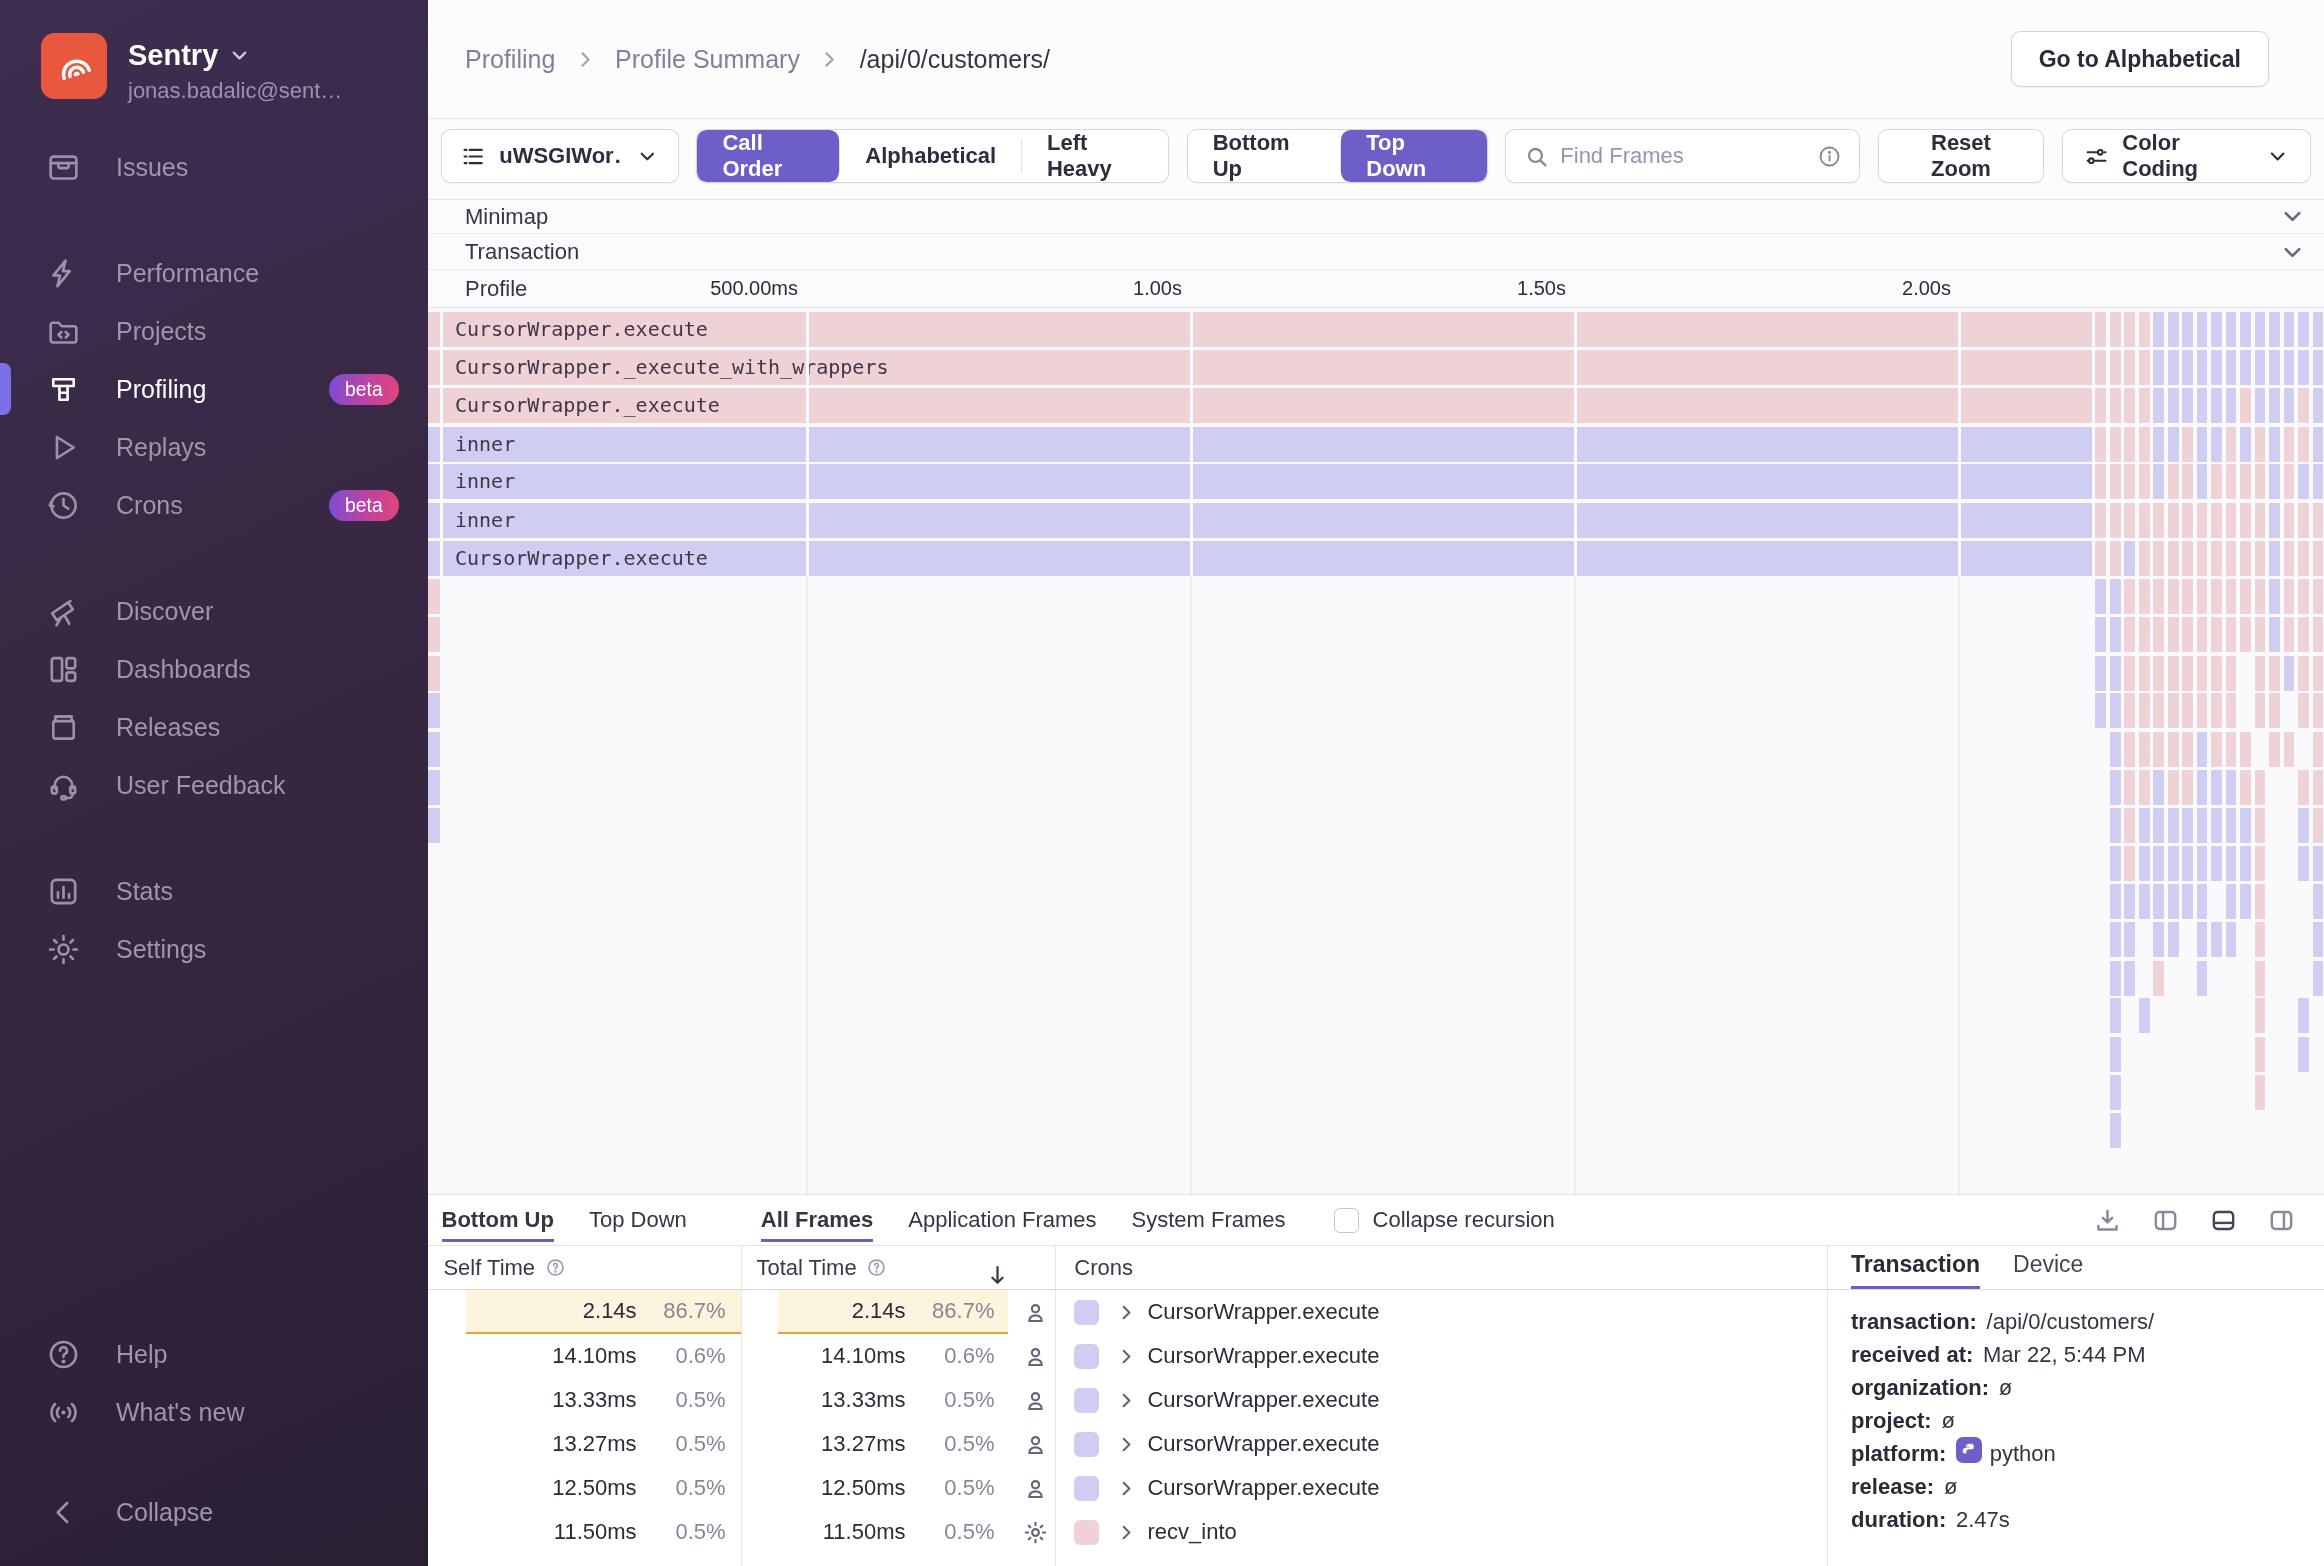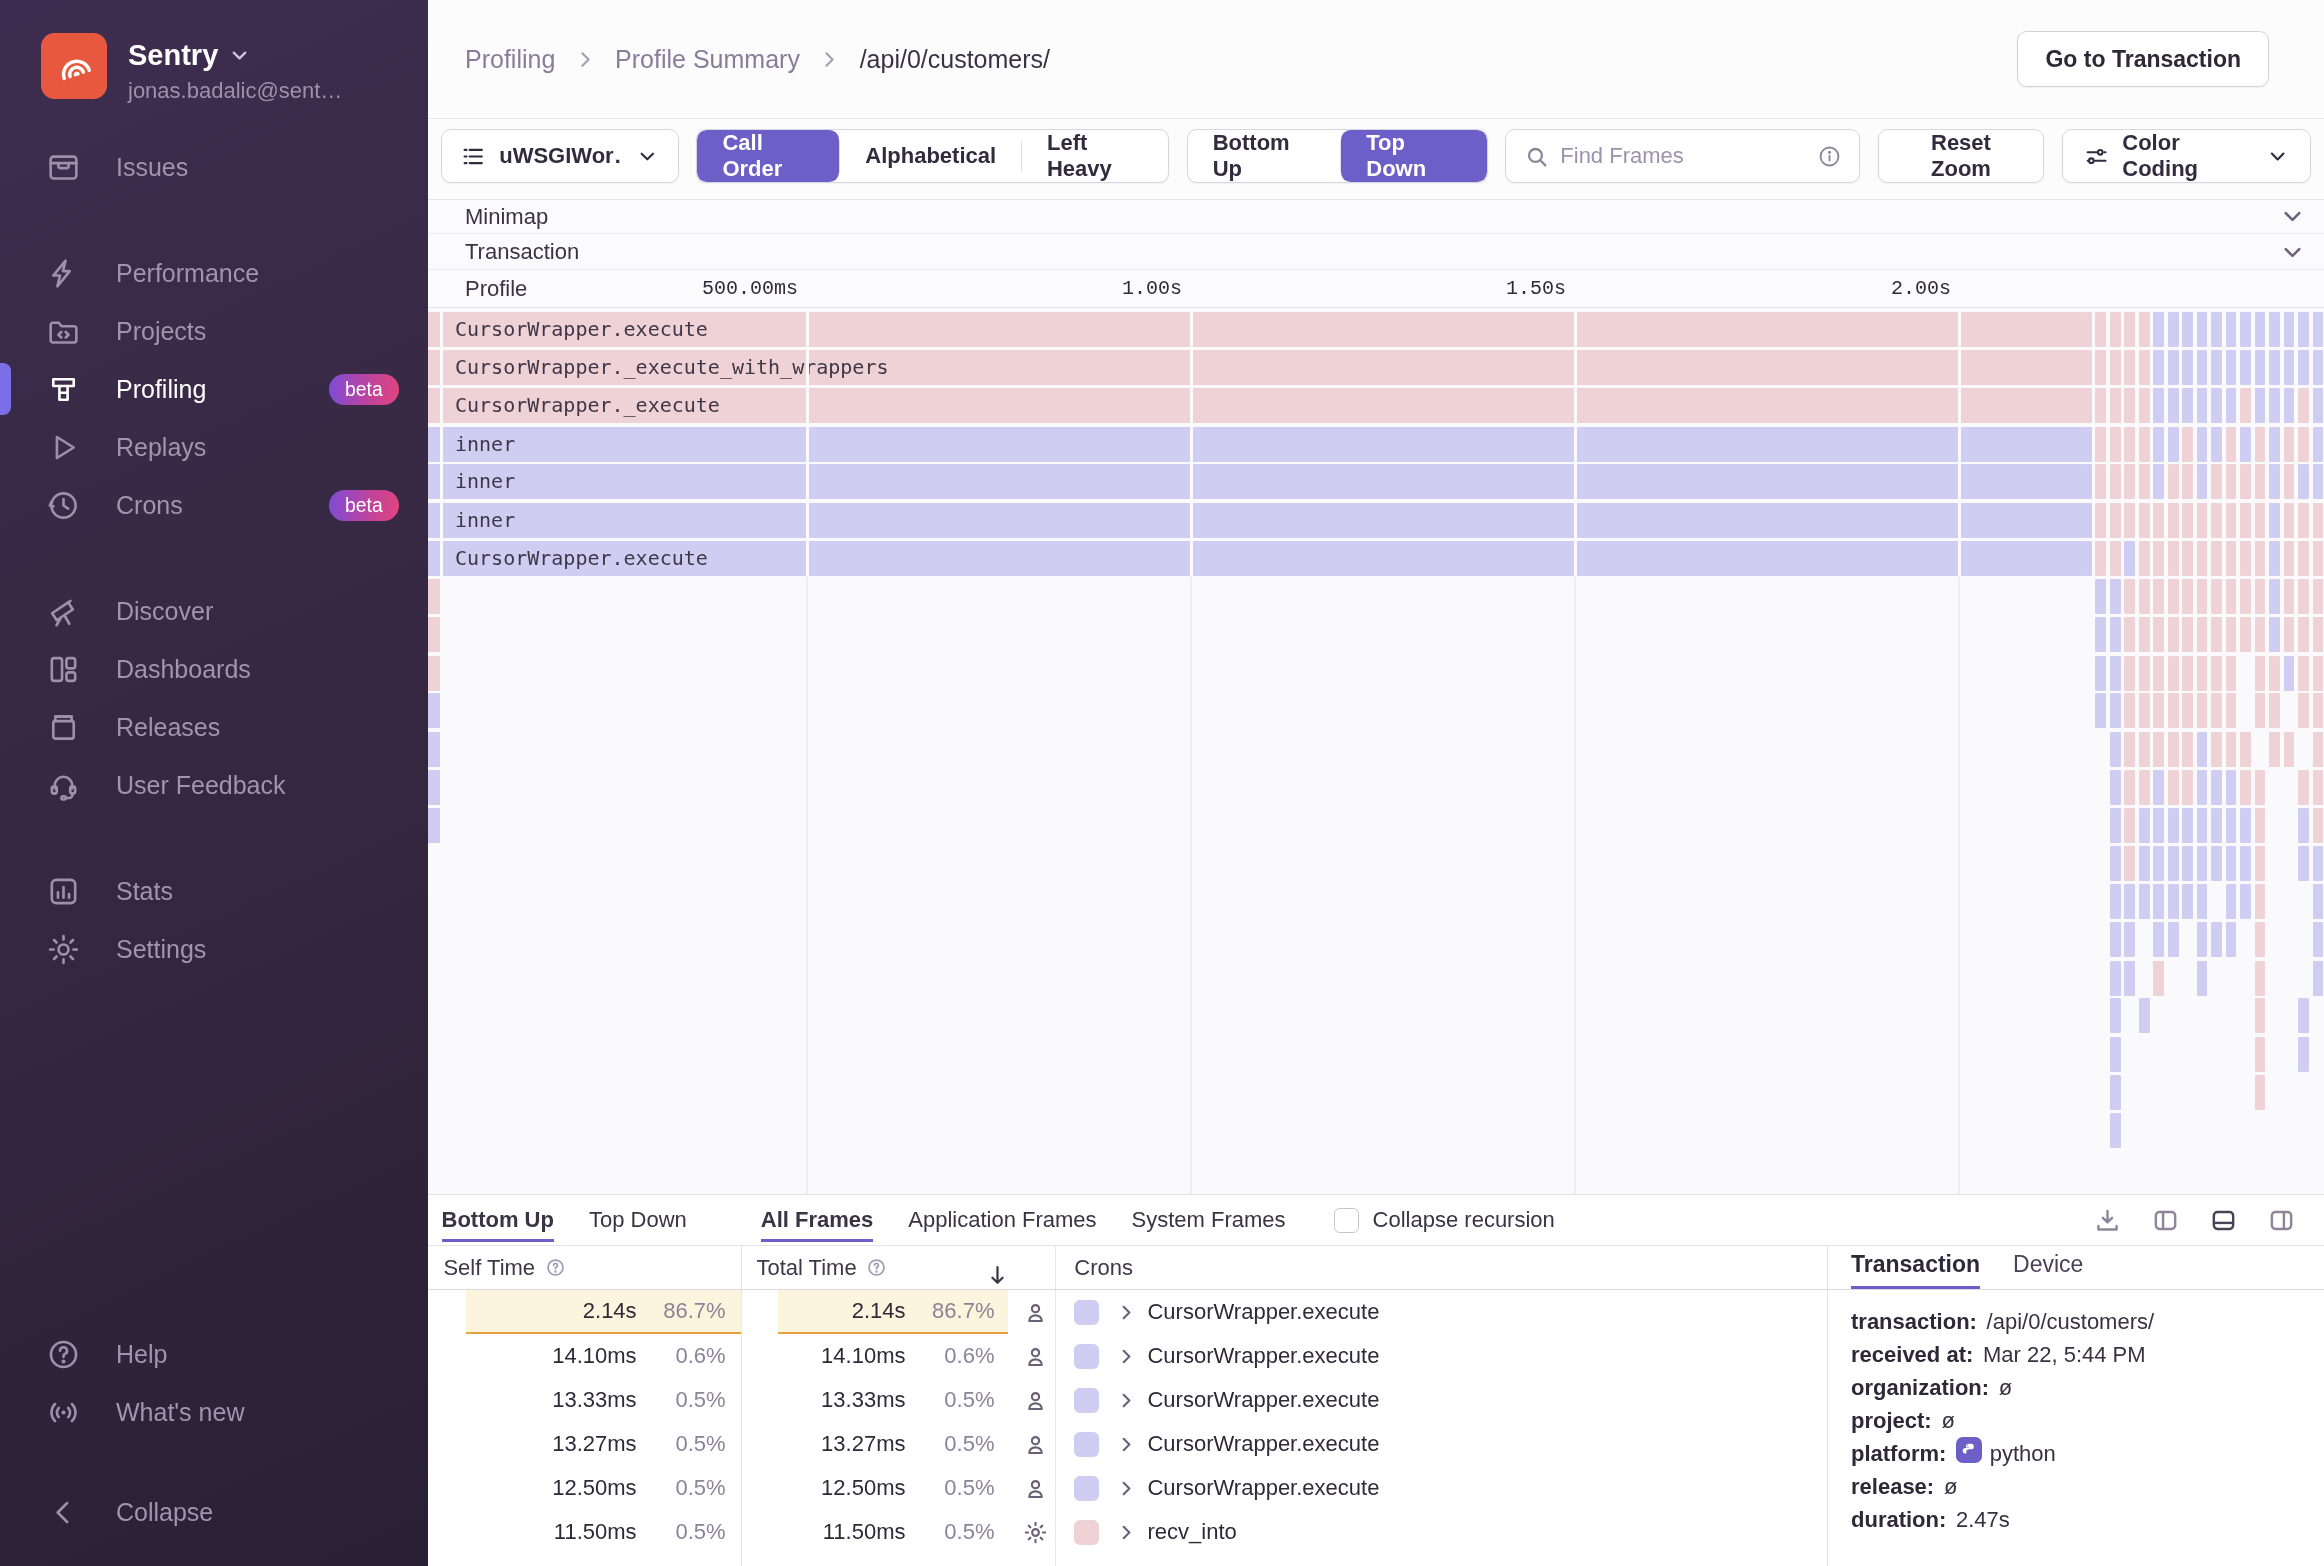--- a/index.html
+++ b/index.html
@@ -54,21 +54,21 @@
   .cc-dd { padding:0 21px; gap:13.5px; }
   .mut { color:#8E8599; }
 
   
   .strip { position:absolute; left:428px; width:1897px; background:#FBFBFD; display:flex; align-items:center; }
   .strip-label { font-size:22px; color:#3A3343; padding-left:37px; }
   .strip .chev-r { margin-left:auto; margin-right:19.3px; width:27px; height:27px; color:#6B6077; }
   #minimap-row { top:199px; height:35px; border-top:1px solid #E7E4EB; border-bottom:1px solid #ECEAF0; }
   #transaction-row { top:235px; height:35px; border-bottom:1px solid #ECEAF0; }
   #ruler-row { top:270px; height:38px; border-bottom:1px solid #E3E0E8; position:absolute; }
-  .tick { position:absolute; top:6.8px; font-family:Liberation Mono, monospace; font-size:20px; color:#2F2A38; transform:translateX(-100%); }
+  .tick { position:absolute; top:6.8px; font-family:Liberation Sans, sans-serif; font-size:20px; color:#2F2A38; transform:translateX(-100%); }
 
   
   .flame { position:absolute; left:428px; top:308px; width:1897px; height:886px; background:#FAFAFC; overflow:hidden; }
   .gridline { position:absolute; top:0; bottom:0; width:1.9px; background:#EFEDF3; }
   .bar-split { position:absolute; top:0; height:269px; width:2.9px; background:#FAFAFC; }
   .frow { position:absolute; height:35px; }
   .frow .sliver { position:absolute; left:0; width:11.6px; height:35px; }
   .frow .bar { position:absolute; left:15.4px; width:1638px; height:35px; line-height:35px;
     font-family:"DejaVu Sans Mono",monospace; font-size:20px; color:#3F3648; padding-left:11.6px; white-space:nowrap; overflow:hidden; }
   .lone-sliver { position:absolute; width:11.6px; height:35px; }
@@ -297,21 +297,21 @@
 <header class="main-header">
   <span class="crumb">Profiling</span>
   <svg class="crumb-sep" viewBox="0 0 24 24" fill="none" stroke="currentColor" stroke-width="2" stroke-linecap="round" stroke-linejoin="round">
       <path d="M9 6l6 6-6 6"></path>
     </svg>
   <span class="crumb">Profile Summary</span>
   <svg class="crumb-sep" viewBox="0 0 24 24" fill="none" stroke="currentColor" stroke-width="2" stroke-linecap="round" stroke-linejoin="round">
       <path d="M9 6l6 6-6 6"></path>
     </svg>
   <span class="crumb current">/api/0/customers/</span>
-  <button class="goto-btn">Go to Transaction</button>
+  <button class="goto-btn">Go to Alphabetical</button>
 </header>
 
 <div class="toolbar">
   <div class="tb thread-dd">
     <svg width="27" height="27" viewBox="0 0 24 24" fill="none" stroke="#322B3D" stroke-width="2" stroke-linecap="round">
         <path d="M8.5 5.5h12M8.5 12h12M8.5 18.5h12M3.5 5.5h2M3.5 12h2M3.5 18.5h2"></path>
       </svg>
     <span class="lbl">uWSGIWor…</span>
     <svg width="25" height="25" viewBox="0 0 24 24" fill="none" stroke="#322B3D" stroke-width="2.2" stroke-linecap="round" stroke-linejoin="round" style="margin-left:auto">
         <path d="M6 9l6 6 6-6"></path>

